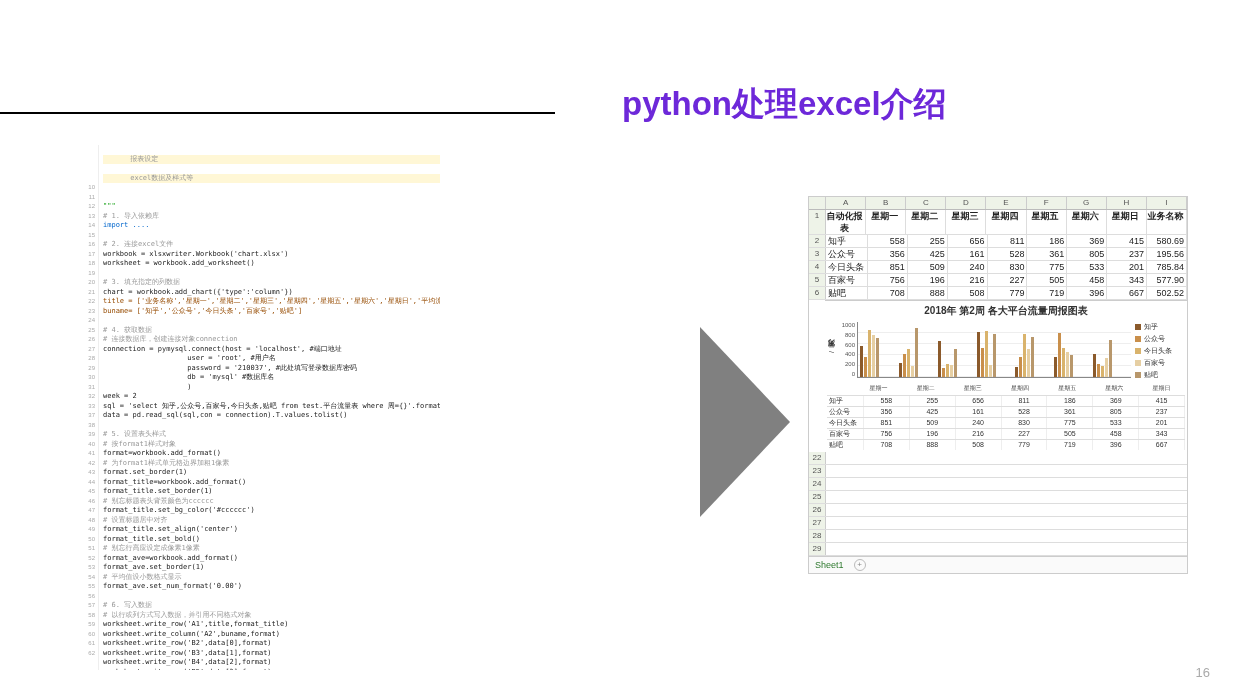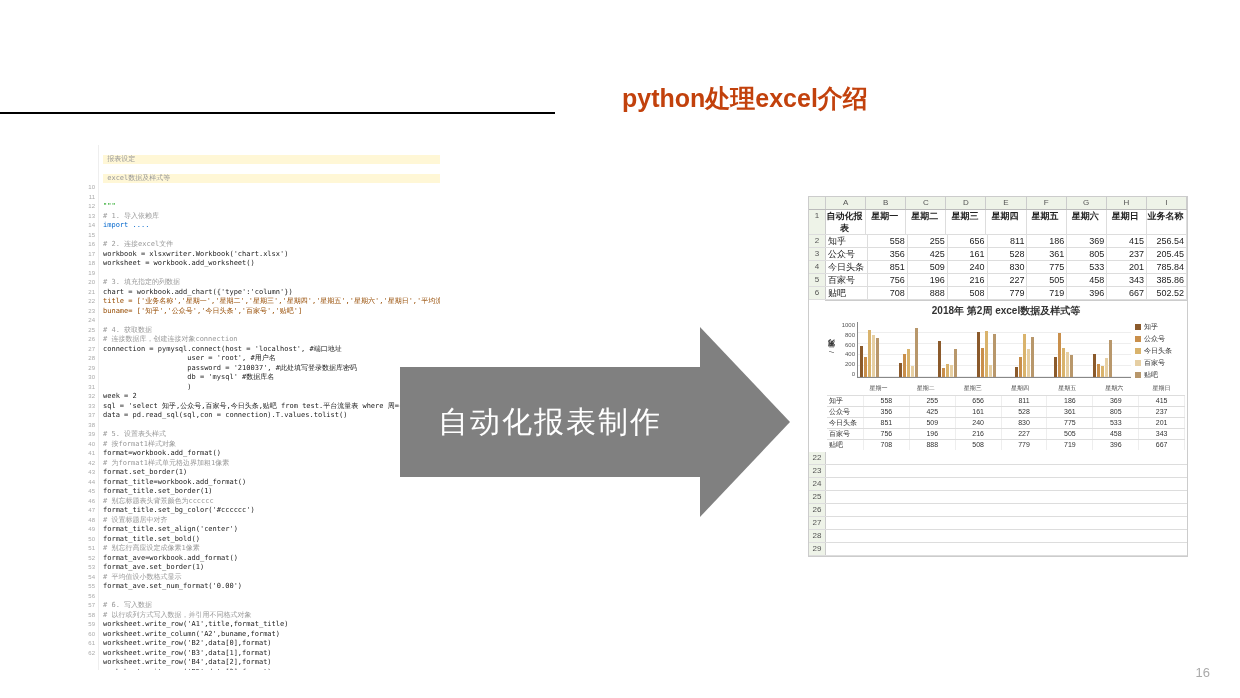--- a/index.html
+++ b/index.html
@@ -16,23 +16,23 @@
     position: absolute;
     left: 0;
     top: 112px;
     width: 555px;
     border-top: 2px solid #000;
   }
   .title {
     position: absolute;
     left: 622px;
     top: 82px;
-    font-size: 25px;
+    font-size: 33px;
     font-weight: 700;
-    color: #c2410c;
+    color: #6d28d9;
   }
   .page-num {
     position: absolute;
     right: 30px;
     bottom: 18px;
     color: #aaa;
     font-size: 13px;
   }
 
   
@@ -81,21 +81,21 @@
     font-family: Consolas, monospace;
     padding-left: 4px;
     white-space: pre;
     overflow: hidden;
   }
   .c-gray { color: #999; }
   .c-blue { color: #06c; }
   .c-green { color: #090; }
   .c-brown { color: #964B00; }
   .c-black { color: #222; text-align: right; }
-  .hl-line { background: #fff7d6; display: block; }
+  .hl-line { background: #fff7d6; display: block; padding-left: 23px; }
 
   
   .arrow {
     position: absolute;
     left: 400px;
     top: 327px;
     width: 390px;
     height: 190px;
   }
   .arrow-shaft {
@@ -296,21 +296,20 @@
 <div class="page-num">16</div>
 
 <div class="code-panel">
   <div class="code-body">
     <div class="gutter" id="gutter">&nbsp;<br>&nbsp;<br>&nbsp;<br>&nbsp;<br>10<br>11<br>12<br>13<br>14<br>15<br>16<br>17<br>18<br>19<br>20<br>21<br>22<br>23<br>24<br>25<br>26<br>27<br>28<br>29<br>30<br>31<br>32<br>33<br>37<br>38<br>39<br>40<br>41<br>42<br>43<br>44<br>45<br>46<br>47<br>48<br>49<br>50<br>51<br>52<br>53<br>54<br>55<br>56<br>57<br>58<br>59<br>60<br>61<br>62<br></div>
     <div class="code-lines" id="codelines"><span class=""> </span><br><span class="c-gray hl-line"> 报表设定</span><br><span class="c-gray hl-line"> excel数据及样式等</span><br><span class=""> </span><br><span class="c-green">"""</span><br><span class="c-gray"># 1. 导入依赖库</span><br><span class="c-blue">import ....</span><br><span class=""> </span><br><span class="c-gray"># 2. 连接excel文件</span><br><span class="c-black">workbook = xlsxwriter.Workbook('chart.xlsx')</span><br><span class="c-black">worksheet = workbook.add_worksheet()</span><br><span class=""> </span><br><span class="c-gray"># 3. 填充指定的列数据</span><br><span class="c-black">chart = workbook.add_chart({'type':'column'})</span><br><span class="c-brown">title = ['业务名称','星期一','星期二','星期三','星期四','星期五','星期六','星期日','平均流量']</span><br><span class="c-brown">buname= ['知乎','公众号','今日头条','百家号','贴吧']</span><br><span class=""> </span><br><span class="c-gray"># 4. 获取数据</span><br><span class="c-gray"># 连接数据库，创建连接对象connection</span><br><span class="c-black">connection = pymysql.connect(host = 'localhost', #端口地址</span><br><span class="c-black">                    user = 'root', #用户名</span><br><span class="c-black">                    password = '210037', #此处填写登录数据库密码</span><br><span class="c-black">                    db = 'mysql' #数据库名</span><br><span class="c-black">                    )</span><br><span class="c-black">week = 2</span><br><span class="c-black">sql = 'select 知乎,公众号,百家号,今日头条,贴吧 from test.平台流量表 where 周={}'.format(week)</span><br><span class="c-black">data = pd.read_sql(sql,con = connection).T.values.tolist()</span><br><span class=""> </span><br><span class="c-gray"># 5. 设置表头样式</span><br><span class="c-gray"># 按format1样式对象</span><br><span class="c-black">format=workbook.add_format()</span><br><span class="c-gray"># 为format1样式单元格边界加粗1像素</span><br><span class="c-black">format.set_border(1)</span><br><span class="c-black">format_title=workbook.add_format()</span><br><span class="c-black">format_title.set_border(1)</span><br><span class="c-gray"># 别忘标题表头背景颜色为cccccc</span><br><span class="c-black">format_title.set_bg_color('#cccccc')</span><br><span class="c-gray"># 设置标题居中对齐</span><br><span class="c-black">format_title.set_align('center')</span><br><span class="c-black">format_title.set_bold()</span><br><span class="c-gray"># 别忘行高应设定成像素1像素</span><br><span class="c-black">format_ave=workbook.add_format()</span><br><span class="c-black">format_ave.set_border(1)</span><br><span class="c-gray"># 平均值设小数格式显示</span><br><span class="c-black">format_ave.set_num_format('0.00')</span><br><span class=""> </span><br><span class="c-gray"># 6. 写入数据</span><br><span class="c-gray"># 以行或列方式写入数据，并引用不同格式对象</span><br><span class="c-black">worksheet.write_row('A1',title,format_title)</span><br><span class="c-black">worksheet.write_column('A2',buname,format)</span><br><span class="c-black">worksheet.write_row('B2',data[0],format)</span><br><span class="c-black">worksheet.write_row('B3',data[1],format)</span><br><span class="c-black">worksheet.write_row('B4',data[2],format)</span><br><span class="c-black">worksheet.write_row('B5',data[3],format)</span><br></div>
   </div>
 </div>
 
 <div class="arrow">
-  <div class="arrow-shaft">自动化报表制作</div>
   <div class="arrow-head"></div>
 </div>
 
 <div class="excel-panel">
   <div class="excel-colhdr" id="colhdr">
       <div class="rownum-col"></div>
       <div>A</div>
       <div>B</div>
       <div>C</div>
       <div>D</div>
@@ -336,33 +335,33 @@
       <div class="excel-row">
         <div class="rownum">2</div>
         <div class="cell tl">知乎</div>
         <div class="cell">558</div>
         <div class="cell">255</div>
         <div class="cell">656</div>
         <div class="cell">811</div>
         <div class="cell">186</div>
         <div class="cell">369</div>
         <div class="cell">415</div>
-        <div class="cell">256.54</div>
+        <div class="cell">580.69</div>
       </div>
       <div class="excel-row">
         <div class="rownum">3</div>
         <div class="cell tl">公众号</div>
         <div class="cell">356</div>
         <div class="cell">425</div>
         <div class="cell">161</div>
         <div class="cell">528</div>
         <div class="cell">361</div>
         <div class="cell">805</div>
         <div class="cell">237</div>
-        <div class="cell">205.45</div>
+        <div class="cell">195.56</div>
       </div>
       <div class="excel-row">
         <div class="rownum">4</div>
         <div class="cell tl">今日头条</div>
         <div class="cell">851</div>
         <div class="cell">509</div>
         <div class="cell">240</div>
         <div class="cell">830</div>
         <div class="cell">775</div>
         <div class="cell">533</div>
@@ -372,38 +371,38 @@
       <div class="excel-row">
         <div class="rownum">5</div>
         <div class="cell tl">百家号</div>
         <div class="cell">756</div>
         <div class="cell">196</div>
         <div class="cell">216</div>
         <div class="cell">227</div>
         <div class="cell">505</div>
         <div class="cell">458</div>
         <div class="cell">343</div>
-        <div class="cell">385.86</div>
+        <div class="cell">577.90</div>
       </div>
       <div class="excel-row">
         <div class="rownum">6</div>
         <div class="cell tl">贴吧</div>
         <div class="cell">708</div>
         <div class="cell">888</div>
         <div class="cell">508</div>
         <div class="cell">779</div>
         <div class="cell">719</div>
         <div class="cell">396</div>
         <div class="cell">667</div>
         <div class="cell">502.52</div>
       </div>
     </div>
 
   <div class="chart-wrap" style="margin-left:16px;">
-    <div class="chart-title">2018年 第2周 excel数据及样式等</div>
+    <div class="chart-title">2018年 第2周 各大平台流量周报图表</div>
     <div class="chart-area">
       <div class="chart-ylabel">浏览量/万</div>
       <div class="chart-yaxis" id="yaxis">
           <div>1000</div>
           <div>800</div>
           <div>600</div>
           <div>400</div>
           <div>200</div>
           <div>0</div>
         </div>
@@ -557,13 +556,17 @@
       <div class="excel-row">
         <div class="rownum">28</div>
         <div class="cell" style="flex:9;border-right:none;"></div>
       </div>
       <div class="excel-row">
         <div class="rownum">29</div>
         <div class="cell" style="flex:9;border-right:none;"></div>
       </div>
     </div>
 
+  <div class="sheet-tab">
+    <span>Sheet1</span>
+    <span class="plus">+</span>
+  </div>
 </div>
 
 </body></html>

